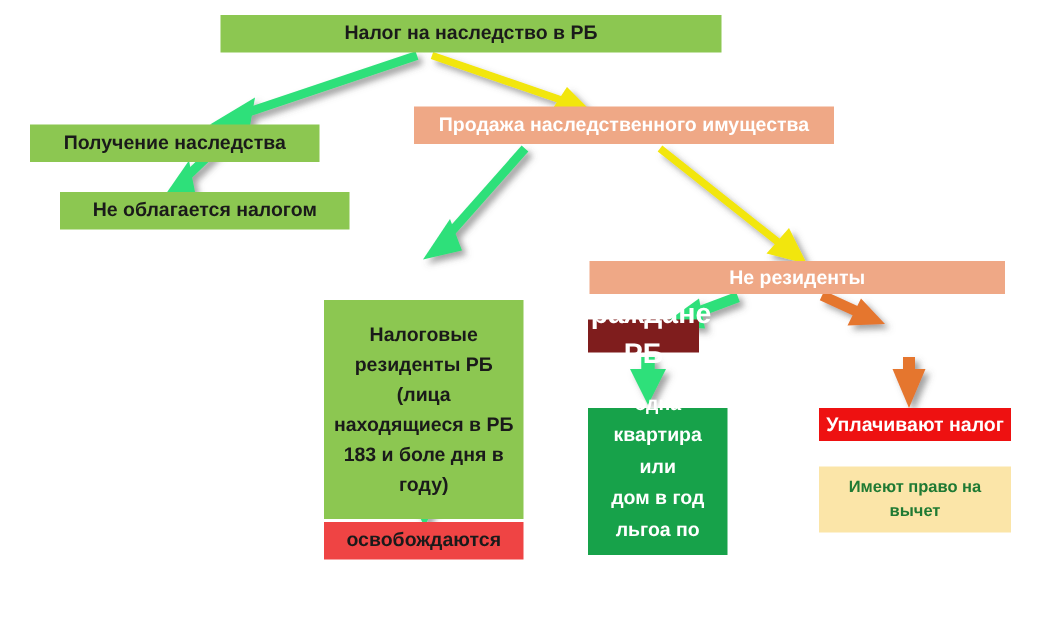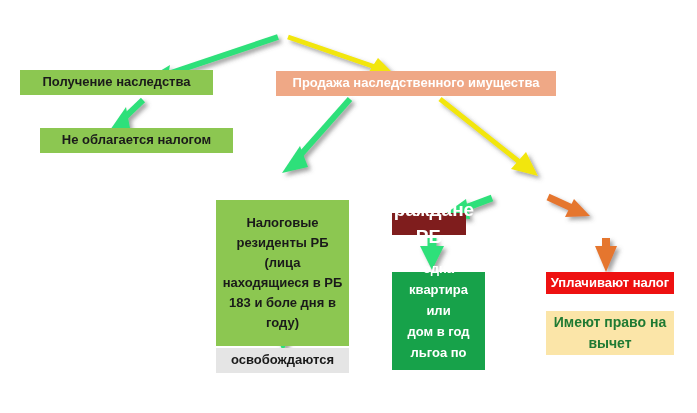--- a/index.html
+++ b/index.html
@@ -41,21 +41,21 @@
   .n-root {
     background: #8cc751;
     color: #1a1a1a;
     font-size: 13px;
     left: 147px; top: 10px; width: 334px; height: 25px;
   }
   .n-inherit {
     background: #8cc751;
     color: #1a1a1a;
     font-size: 13px;
-    left: 20px; top: 70px; width: 193px; height: 25px;
+    left: 20px; top: 83px; width: 193px; height: 25px;
   }
   .n-notax {
     background: #8cc751;
     color: #1a1a1a;
     font-size: 13px;
     left: 20px; top: 128px; width: 193px; height: 25px; margin-left: 20px;
   }
   .n-sale {
     background: #efa886;
     color: #ffffff;
@@ -64,21 +64,21 @@
   }
   .n-residents {
     background: #8cc751;
     color: #1a1a1a;
     font-size: 13px;
     left: 216px; top: 172px; width: 133px; height: 146px;
     line-height: 1.55;
     margin-top: 28px;
   }
   .n-exempt {
-    background: #e5e5e5;
+    background: #ef4444;
     color: #1a1a1a;
     font-size: 13px;
     left: 216px; top: 348px; width: 133px; height: 25px; text-align: center;
   }
   .n-nonres {
     background: #efa886;
     color: #ffffff;
     font-size: 13px;
     left: 393px; top: 174px; width: 277px; height: 22px;
   }
@@ -103,21 +103,21 @@
   }
   .n-paytax {
     background: #ee1111;
     color: #ffffff;
     font-size: 13px;
     left: 546px; top: 272px; width: 128px; height: 22px;
   }
   .n-deduction {
     background: #fbe5a8;
     color: #1f7a33;
-    font-size: 14px;
+    font-size: 11px;
     left: 546px; top: 311px; width: 128px; height: 44px;
     line-height: 1.5;
   }
 </style>
 </head>
 <body>
 
 <div id="canvas">
 
   <svg id="arrow-layer" viewBox="0 0 697 413" width="697" height="413" xmlns="http://www.w3.org/2000/svg">
@@ -171,36 +171,38 @@
       <path d="M 432 238 L 432 250" stroke="#2ee07a" stroke-width="9" fill="none"></path>
       <path d="M 432 270 L 420 246 L 444 246 Z" fill="#2ee07a"></path>
     </g>
 
     <g filter="url(#sh)">
       <path d="M 606 238 L 606 250" stroke="#e5762f" stroke-width="8" fill="none"></path>
       <path d="M 606 272 L 595 246 L 617 246 Z" fill="#e5762f"></path>
     </g>
   </svg>
 
+  <div class="node n-root">Налог на наследство в РБ</div>
 
   <div class="node n-inherit">Получение наследства</div>
 
   <div class="node n-notax">Не облагается налогом</div>
 
   <div class="node n-sale">Продажа наследственного имущества</div>
 
   <div class="node n-residents">Налоговые
 резиденты РБ
 (лица
 находящиеся в РБ
 183 и боле дня в
 году)</div>
 
   <div class="node n-exempt">освобождаются</div>
 
+  <div class="node n-nonres">Не резиденты</div>
 
   <div class="node n-citizens">Граждане РБ</div>
 
 
   <div class="node n-onehome">одна
 квартира или
 дом в год
 льгоа по
 налогу</div>
 

